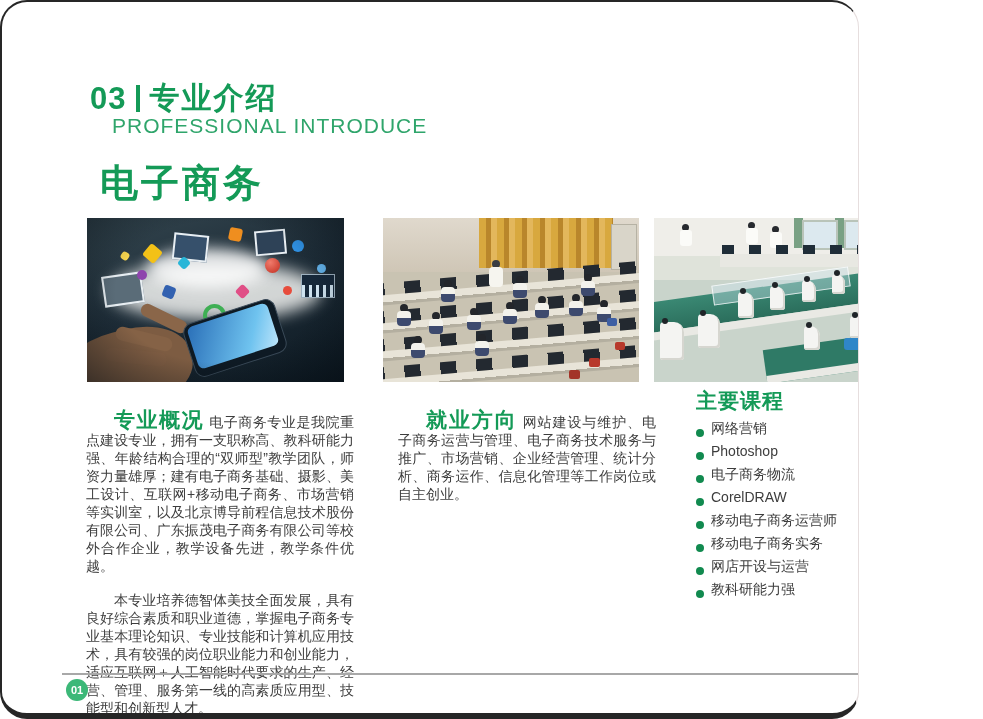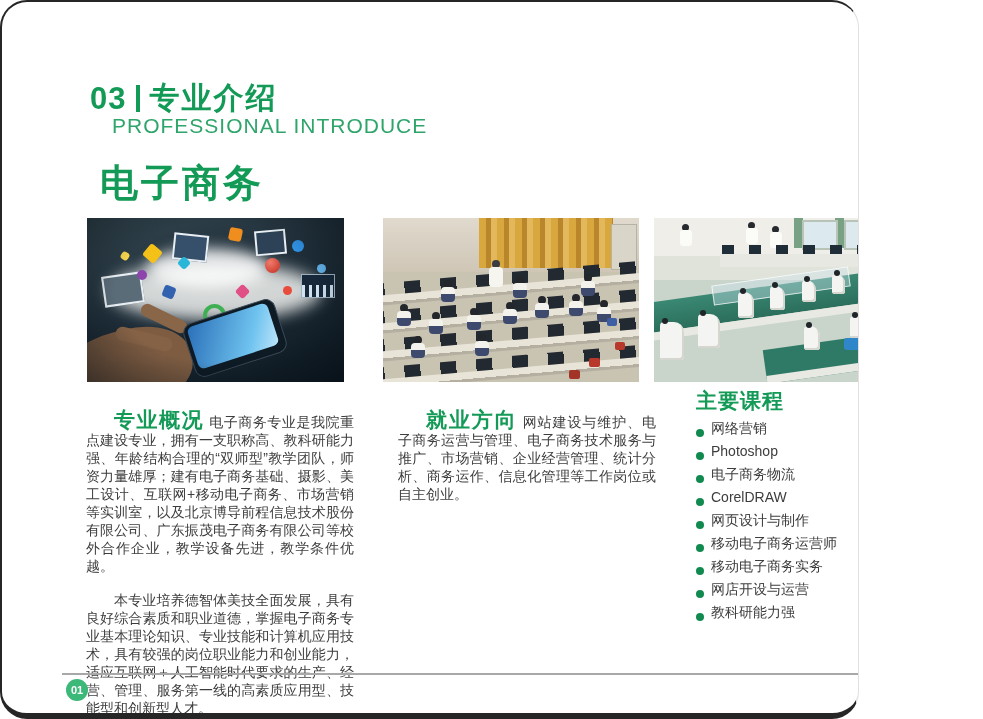--- a/index.html
+++ b/index.html
@@ -241,24 +241,20 @@
       <li>
           <span class="dot"></span>
           <span class="course-label">电子商务物流</span>
         </li>
       <li>
           <span class="dot"></span>
           <span class="course-label">CorelDRAW</span>
         </li>
       <li>
           <span class="dot"></span>
-          <span class="course-label">网页设计与制作</span>
-        </li>
-      <li>
-          <span class="dot"></span>
           <span class="course-label">移动电子商务运营师</span>
         </li>
       <li>
           <span class="dot"></span>
           <span class="course-label">移动电子商务实务</span>
         </li>
       <li>
           <span class="dot"></span>
           <span class="course-label">网店开设与运营</span>
         </li>

